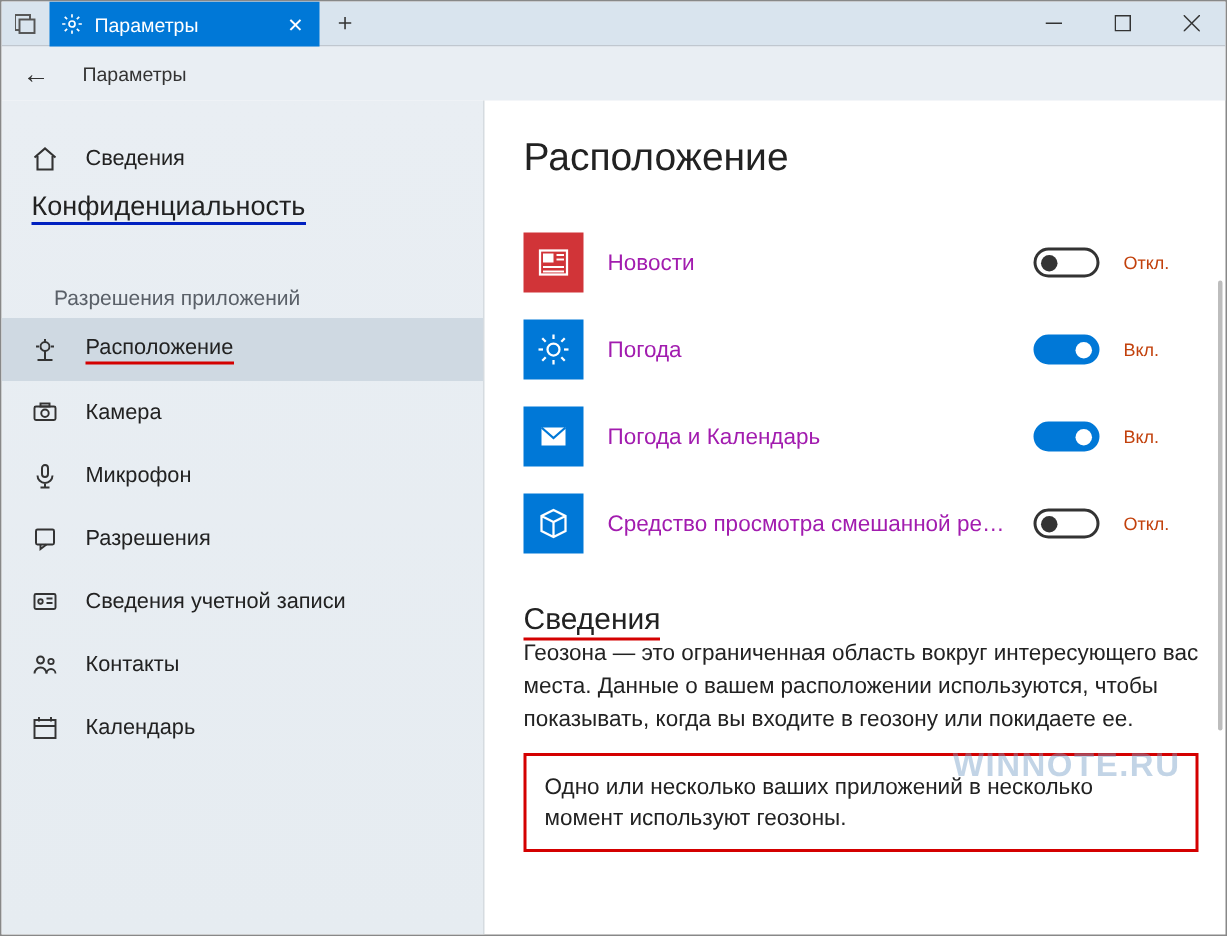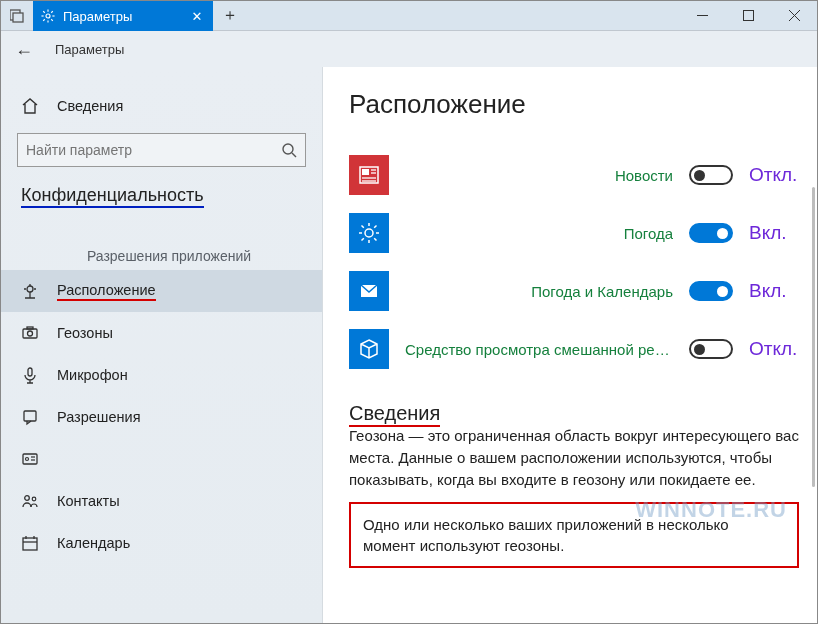--- a/index.html
+++ b/index.html
@@ -26,29 +26,29 @@
   .nav-row .ico { width: 18px; height: 18px; display: flex; align-items: center; justify-content: center; color: #333; }
   .nav-row.selected { background: #cfd9e2; }
   .underline-red { border-bottom: 2.5px solid #d40000; padding-bottom: 1px; }
   .underline-blue { border-bottom: 2.5px solid #0020c0; padding-bottom: 1px; }
 
   .searchbox { margin: 6px 16px 18px 16px; height: 34px; border: 1px solid #999; background: #f0f3f6; display: flex; align-items: center; padding: 0 8px; }
   .searchbox input { flex: 1; border: none; background: transparent; font-size: 14px; color: #666; outline: none; }
   .searchbox .mag { color: #555; }
 
   .category { padding: 0 20px; font-size: 18px; color: #222; margin-bottom: 28px; }
-  .section-label { padding: 14px 20px 6px 35px; font-size: 14px; color: #5a6068; text-align: center; }
+  .section-label { padding: 14px 20px 6px 35px; font-size: 14px; color: #5a6068; }
 
   .main { flex: 1; padding: 22px 18px 0 26px; overflow: hidden; position: relative; }
   .main h1 { font-size: 26px; font-weight: 400; color: #222; margin-bottom: 26px; }
   .app-row { display: flex; align-items: center; height: 58px; gap: 16px; }
   .app-icon { width: 40px; height: 40px; background: #0078d7; display: flex; align-items: center; justify-content: center; color: #fff; }
   .app-icon.red { background: #d13438; }
-  .app-label { flex: 1; font-size: 15px; color: #15803d; white-space: nowrap; overflow: hidden; text-overflow: ellipsis; text-align: right; }
-  .toggle-state { width: 50px; font-size: 19px; color: #6d28d9; }
+  .app-label { flex: 1; font-size: 15px; color: #a21caf; white-space: nowrap; overflow: hidden; text-overflow: ellipsis; }
+  .toggle-state { width: 50px; font-size: 12px; color: #c2410c; }
   .toggle { width: 44px; height: 20px; border-radius: 10px; border: 2px solid #333; position: relative; background: #fff; }
   .toggle .knob { width: 11px; height: 11px; border-radius: 50%; background: #333; position: absolute; top: 2.5px; left: 3px; }
   .toggle.on { background: #0078d7; border-color: #0078d7; }
   .toggle.on .knob { background: #fff; left: auto; right: 3px; }
 
   .main h2 { font-size: 20px; font-weight: 400; color: #222; margin-top: 24px; display: inline-block; }
   .desc { font-size: 15px; color: #222; line-height: 1.45; margin-top: 0; }
   .notice { border: 2px solid #d40000; padding: 10px 12px; margin-top: 12px; font-size: 15px; color: #222; line-height: 1.4; }
 
   .scroll-hint { position: absolute; right: 2px; top: 120px; width: 3px; height: 300px; background: #bdbdbd; border-radius: 2px; }
@@ -118,29 +118,20 @@
   <div class="sidebar">
     <div class="nav-row">
       <span class="ico">
         <svg width="18" height="18" viewBox="0 0 18 18">
             <path d="M2 8 L9 2 L16 8 M4 7 V16 H14 V7" fill="none" stroke="#333" stroke-width="1.4"></path>
           </svg>
       </span>
       <span>Сведения</span>
     </div>
 
-    <div class="searchbox">
-      <input placeholder="Найти параметр" style="">
-      <span class="mag">
-        <svg width="16" height="16" viewBox="0 0 16 16">
-            <circle cx="7" cy="7" r="5" fill="none" stroke="#555" stroke-width="1.4"></circle>
-            <line x1="11" y1="11" x2="15" y2="15" stroke="#555" stroke-width="1.4"></line>
-          </svg>
-      </span>
-    </div>
 
     <div class="category">
       <span class="underline-blue">Конфиденциальность</span>
     </div>
 
     <div class="section-label">Разрешения приложений</div>
 
     <div class="nav-row selected">
       <span class="ico">
           <svg width="18" height="18" viewBox="0 0 18 18">
@@ -151,21 +142,21 @@
       <span class="underline-red">Расположение</span>
     </div>
     <div class="nav-row">
       <span class="ico">
           <svg width="18" height="18" viewBox="0 0 18 18">
             <rect x="2" y="5" width="14" height="9" rx="1" fill="none" stroke="#333" stroke-width="1.3"></rect>
             <circle cx="9" cy="9.5" r="2.5" fill="none" stroke="#333" stroke-width="1.3"></circle>
             <rect x="6" y="3" width="6" height="2" fill="none" stroke="#333" stroke-width="1.3"></rect>
           </svg>
         </span>
-      <span>Геозоны</span>
+      <span>Камера</span>
     </div>
     <div class="nav-row">
       <span class="ico">
           <svg width="18" height="18" viewBox="0 0 18 18">
             <rect x="7" y="2" width="4" height="8" rx="2" fill="none" stroke="#333" stroke-width="1.3"></rect>
             <path d="M4 9 a5 5 0 0 0 10 0 M9 14 V17 M6 17 H12" fill="none" stroke="#333" stroke-width="1.3"></path>
           </svg>
         </span>
       <span>Микрофон</span>
     </div>
@@ -180,20 +171,21 @@
     </div>
     <div class="nav-row">
       <span class="ico">
           <svg width="18" height="18" viewBox="0 0 18 18">
             <rect x="2" y="4" width="14" height="10" rx="1" fill="none" stroke="#333" stroke-width="1.3"></rect>
             <circle cx="6" cy="9" r="1.5" fill="none" stroke="#333" stroke-width="1.2"></circle>
             <line x1="10" y1="7" x2="14" y2="7" stroke="#333" stroke-width="1.2"></line>
             <line x1="10" y1="10" x2="14" y2="10" stroke="#333" stroke-width="1.2"></line>
           </svg>
         </span>
+      <span>Сведения учетной записи</span>
     </div>
     <div class="nav-row">
       <span class="ico">
           <svg width="18" height="18" viewBox="0 0 18 18">
             <circle cx="6" cy="6" r="2.3" fill="none" stroke="#333" stroke-width="1.3"></circle>
             <path d="M2 15 a4 4 0 0 1 8 0" fill="none" stroke="#333" stroke-width="1.3"></path>
             <circle cx="13" cy="7" r="1.8" fill="none" stroke="#333" stroke-width="1.2"></circle>
             <path d="M10 15 a3 3 0 0 1 6 0" fill="none" stroke="#333" stroke-width="1.2"></path>
           </svg>
         </span>

